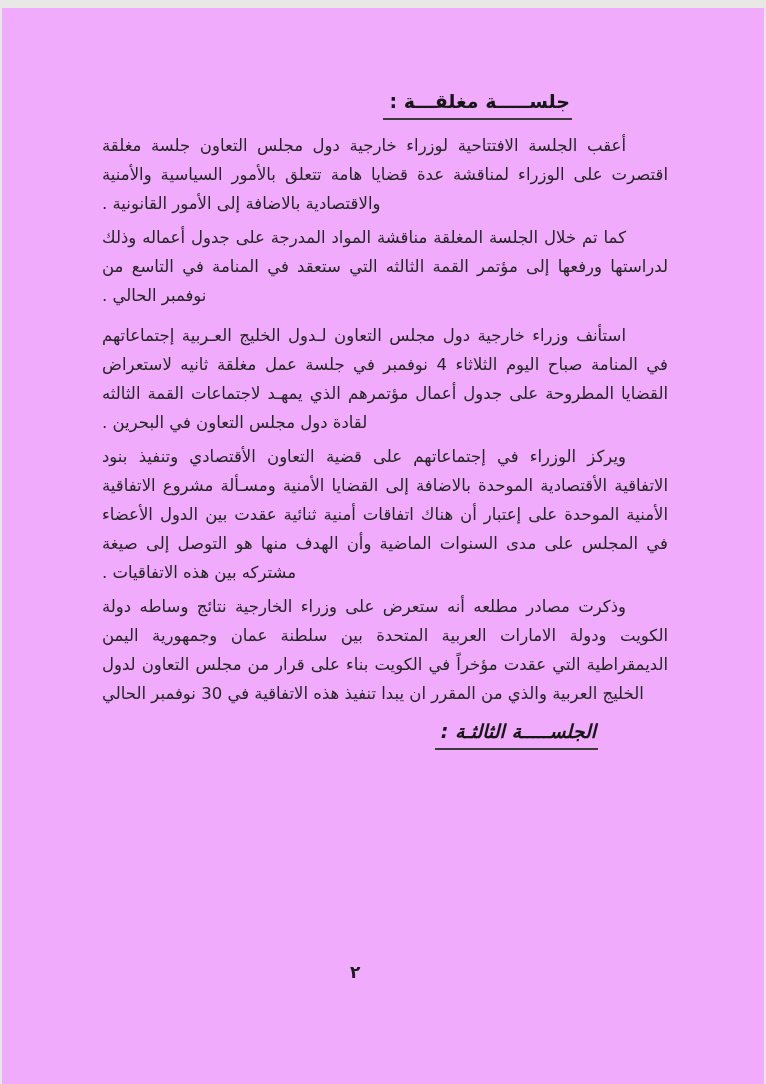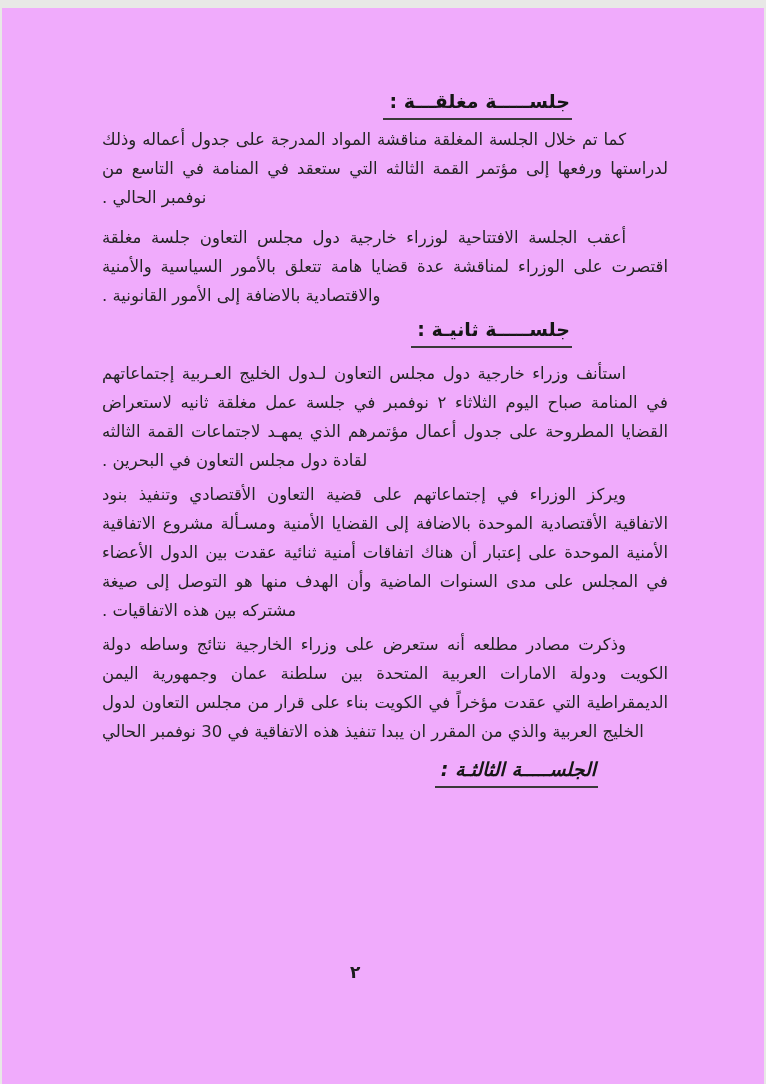--- a/index.html
+++ b/index.html
@@ -58,27 +58,24 @@
   }
 </style>
 </head>
 <body>
 
 <div class="page" dir="rtl">
 
   <div class="heading-row h1">
     <span class="session-heading">جلســـــة مغلقـــة :</span>
   </div>
+  <p class="para first-after-heading">أعقب الجلسة الافتتاحية لوزراء خارجية دول مجلس التعاون جلسة مغلقة اقتصرت على الوزراء لمناقشة عدة قضايا هامة تتعلق بالأمور السياسية والأمنية والاقتصادية بالاضافة إلى الأمور القانونية .</p>
   <p class="para follow">كما تم خلال الجلسة المغلقة مناقشة المواد المدرجة على جدول أعماله وذلك لدراستها ورفعها إلى مؤتمر القمة الثالثه التي ستعقد في المنامة في التاسع من نوفمبر الحالي .</p>
-  <p class="para first-after-heading">أعقب الجلسة الافتتاحية لوزراء خارجية دول مجلس التعاون جلسة مغلقة اقتصرت على الوزراء لمناقشة عدة قضايا هامة تتعلق بالأمور السياسية والأمنية والاقتصادية بالاضافة إلى الأمور القانونية .</p>
 
-  <div class="heading-row h2">
-    <span class="session-heading">جلســـــة ثانيـة :</span>
-  </div>
-  <p class="para first-after-heading">استأنف وزراء خارجية دول مجلس التعاون لـدول الخليج العـربية إجتماعاتهم في المنامة صباح اليوم الثلاثاء ٢ نوفمبر في جلسة عمل مغلقة ثانيه لاستعراض القضايا المطروحة على جدول أعمال مؤتمرهم الذي يمهـد لاجتماعات القمة الثالثه لقادة دول مجلس التعاون في البحرين .</p>
+  <p class="para first-after-heading">استأنف وزراء خارجية دول مجلس التعاون لـدول الخليج العـربية إجتماعاتهم في المنامة صباح اليوم الثلاثاء 4 نوفمبر في جلسة عمل مغلقة ثانيه لاستعراض القضايا المطروحة على جدول أعمال مؤتمرهم الذي يمهـد لاجتماعات القمة الثالثه لقادة دول مجلس التعاون في البحرين .</p>
   <p class="para follow">ويركز الوزراء في إجتماعاتهم على قضية التعاون الأقتصادي وتنفيذ بنود الاتفاقية الأقتصادية الموحدة بالاضافة إلى القضايا الأمنية ومسـألة مشروع الاتفاقية الأمنية الموحدة على إعتبار أن هناك اتفاقات أمنية ثنائية عقدت بين الدول الأعضاء في المجلس على مدى السنوات الماضية وأن الهدف منها هو التوصل إلى صيغة مشتركه بين هذه الاتفاقيات .</p>
   <p class="para follow">وذكرت مصادر مطلعه أنه ستعرض على وزراء الخارجية نتائج وساطه دولة الكويت ودولة الامارات العربية المتحدة بين سلطنة عمان وجمهورية اليمن الديمقراطية التي عقدت مؤخراً في الكويت بناء على قرار من مجلس التعاون لدول الخليج العربية والذي من المقرر ان يبدا تنفيذ هذه الاتفاقية في 30 نوفمبر الحالي</p>
 
   <div class="heading-row h3">
     <span class="session-heading">الجلســـــة الثالثـة :</span>
   </div>
 
   <div class="page-number">٢</div>
 
 </div>

